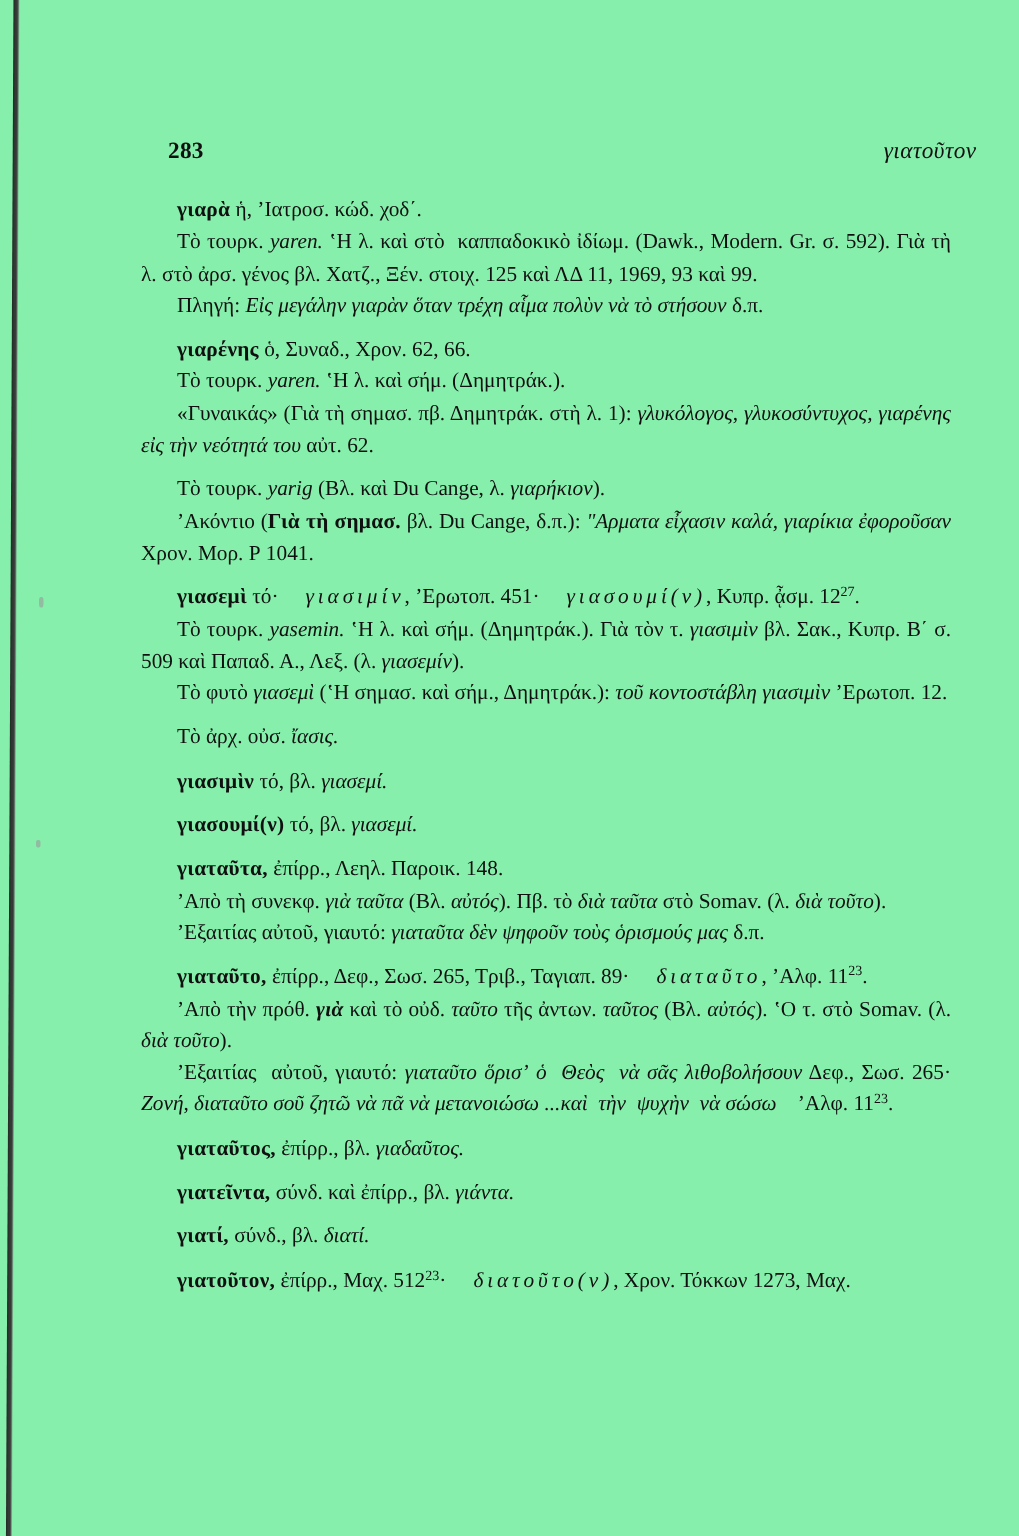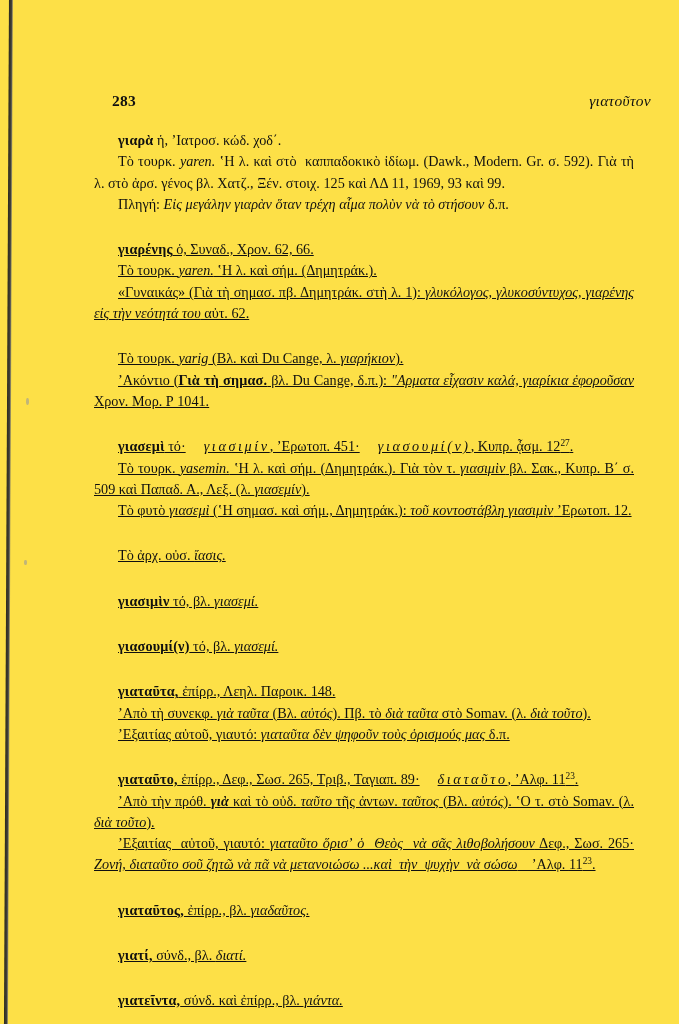--- a/index.html
+++ b/index.html
@@ -5,21 +5,21 @@
 <style>
   html, body {
     margin: 0;
     padding: 0;
     background: #6e6e6e;
   }
   .page {
     position: relative;
     width: 679px;
     height: 1024px;
-    background: #fde047;
+    background: #86efac;
     overflow: hidden;
     font-family: "Liberation Serif", "DejaVu Serif", serif;
     color: #101010;
   }
 
   
   .binding-edge {
     position: absolute;
     left: 9px;
     top: -6px;
@@ -76,21 +76,21 @@
     left: 94px;
     top: 130px;
     width: 540px;
     font-size: 14.2px;
     line-height: 21.3px;
     text-align: justify;
     text-justify: inter-word;
   }
 
   .entry { margin: 0 0 0 0; }
-  .entry + .entry { margin-top: 24px; text-decoration: underline; }
+  .entry + .entry { margin-top: 8px; }
 
   p.ln {
     margin: 0;
     text-indent: 24px;
   }
 
   .hw {
     font-weight: 700;
     letter-spacing: 0.2px;
   }
@@ -213,27 +213,27 @@
     </div>
 
     <div class="entry">
       <p class="ln">
         <span class="hw">γιαταῦτος,</span><span> ἐπίρρ., βλ. </span><span class="it">γιαδαῦτος.</span>
       </p>
     </div>
 
     <div class="entry">
       <p class="ln">
+        <span class="hw">γιατεῖντα,</span><span> σύνδ. καὶ ἐπίρρ., βλ. </span><span class="it">γιάντα.</span>
+      </p>
+    </div>
+
+    <div class="entry">
+      <p class="ln">
         <span class="hw">γιατί,</span><span> σύνδ., βλ. </span><span class="it">διατί.</span>
-      </p>
-    </div>
-
-    <div class="entry">
-      <p class="ln">
-        <span class="hw">γιατεῖντα,</span><span> σύνδ. καὶ ἐπίρρ., βλ. </span><span class="it">γιάντα.</span>
       </p>
     </div>
 
     <div class="entry">
       <p class="ln">
         <span class="hw">γιατοῦτον,</span><span> ἐπίρρ., Μαχ. 512</span><sup>23</sup><span>·</span><span class="gap-s"></span><span class="sp">διατοῦτο(ν)</span><span>, Χρον. Τόκκων 1273, Μαχ.</span>
       </p>
     </div>
 
   </div>

